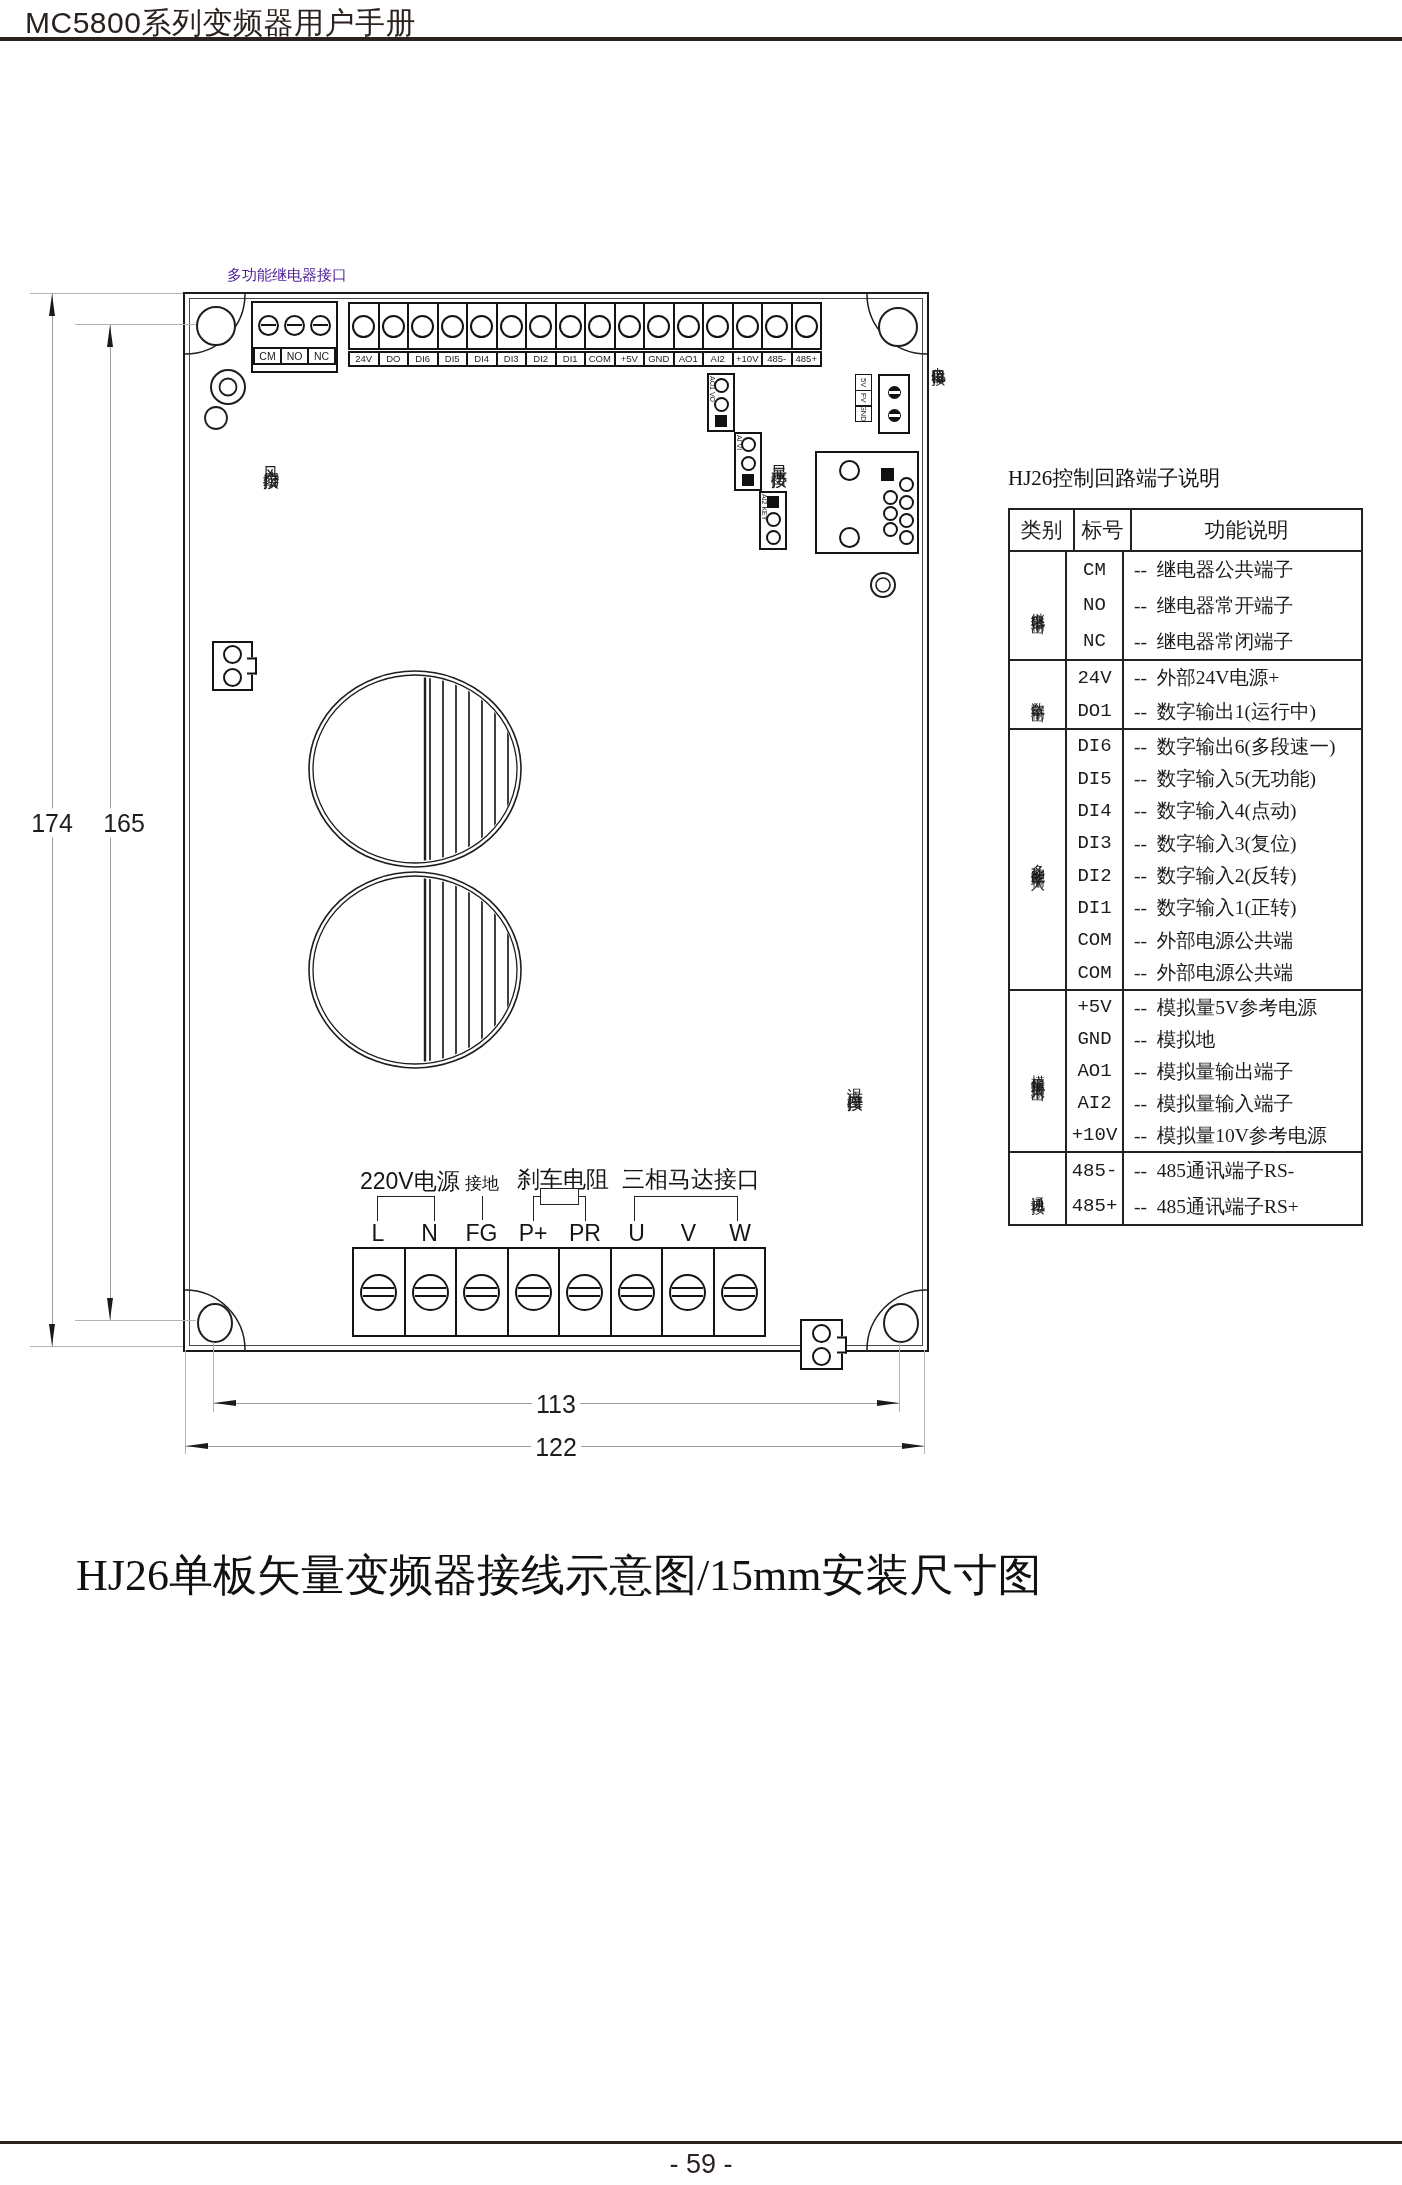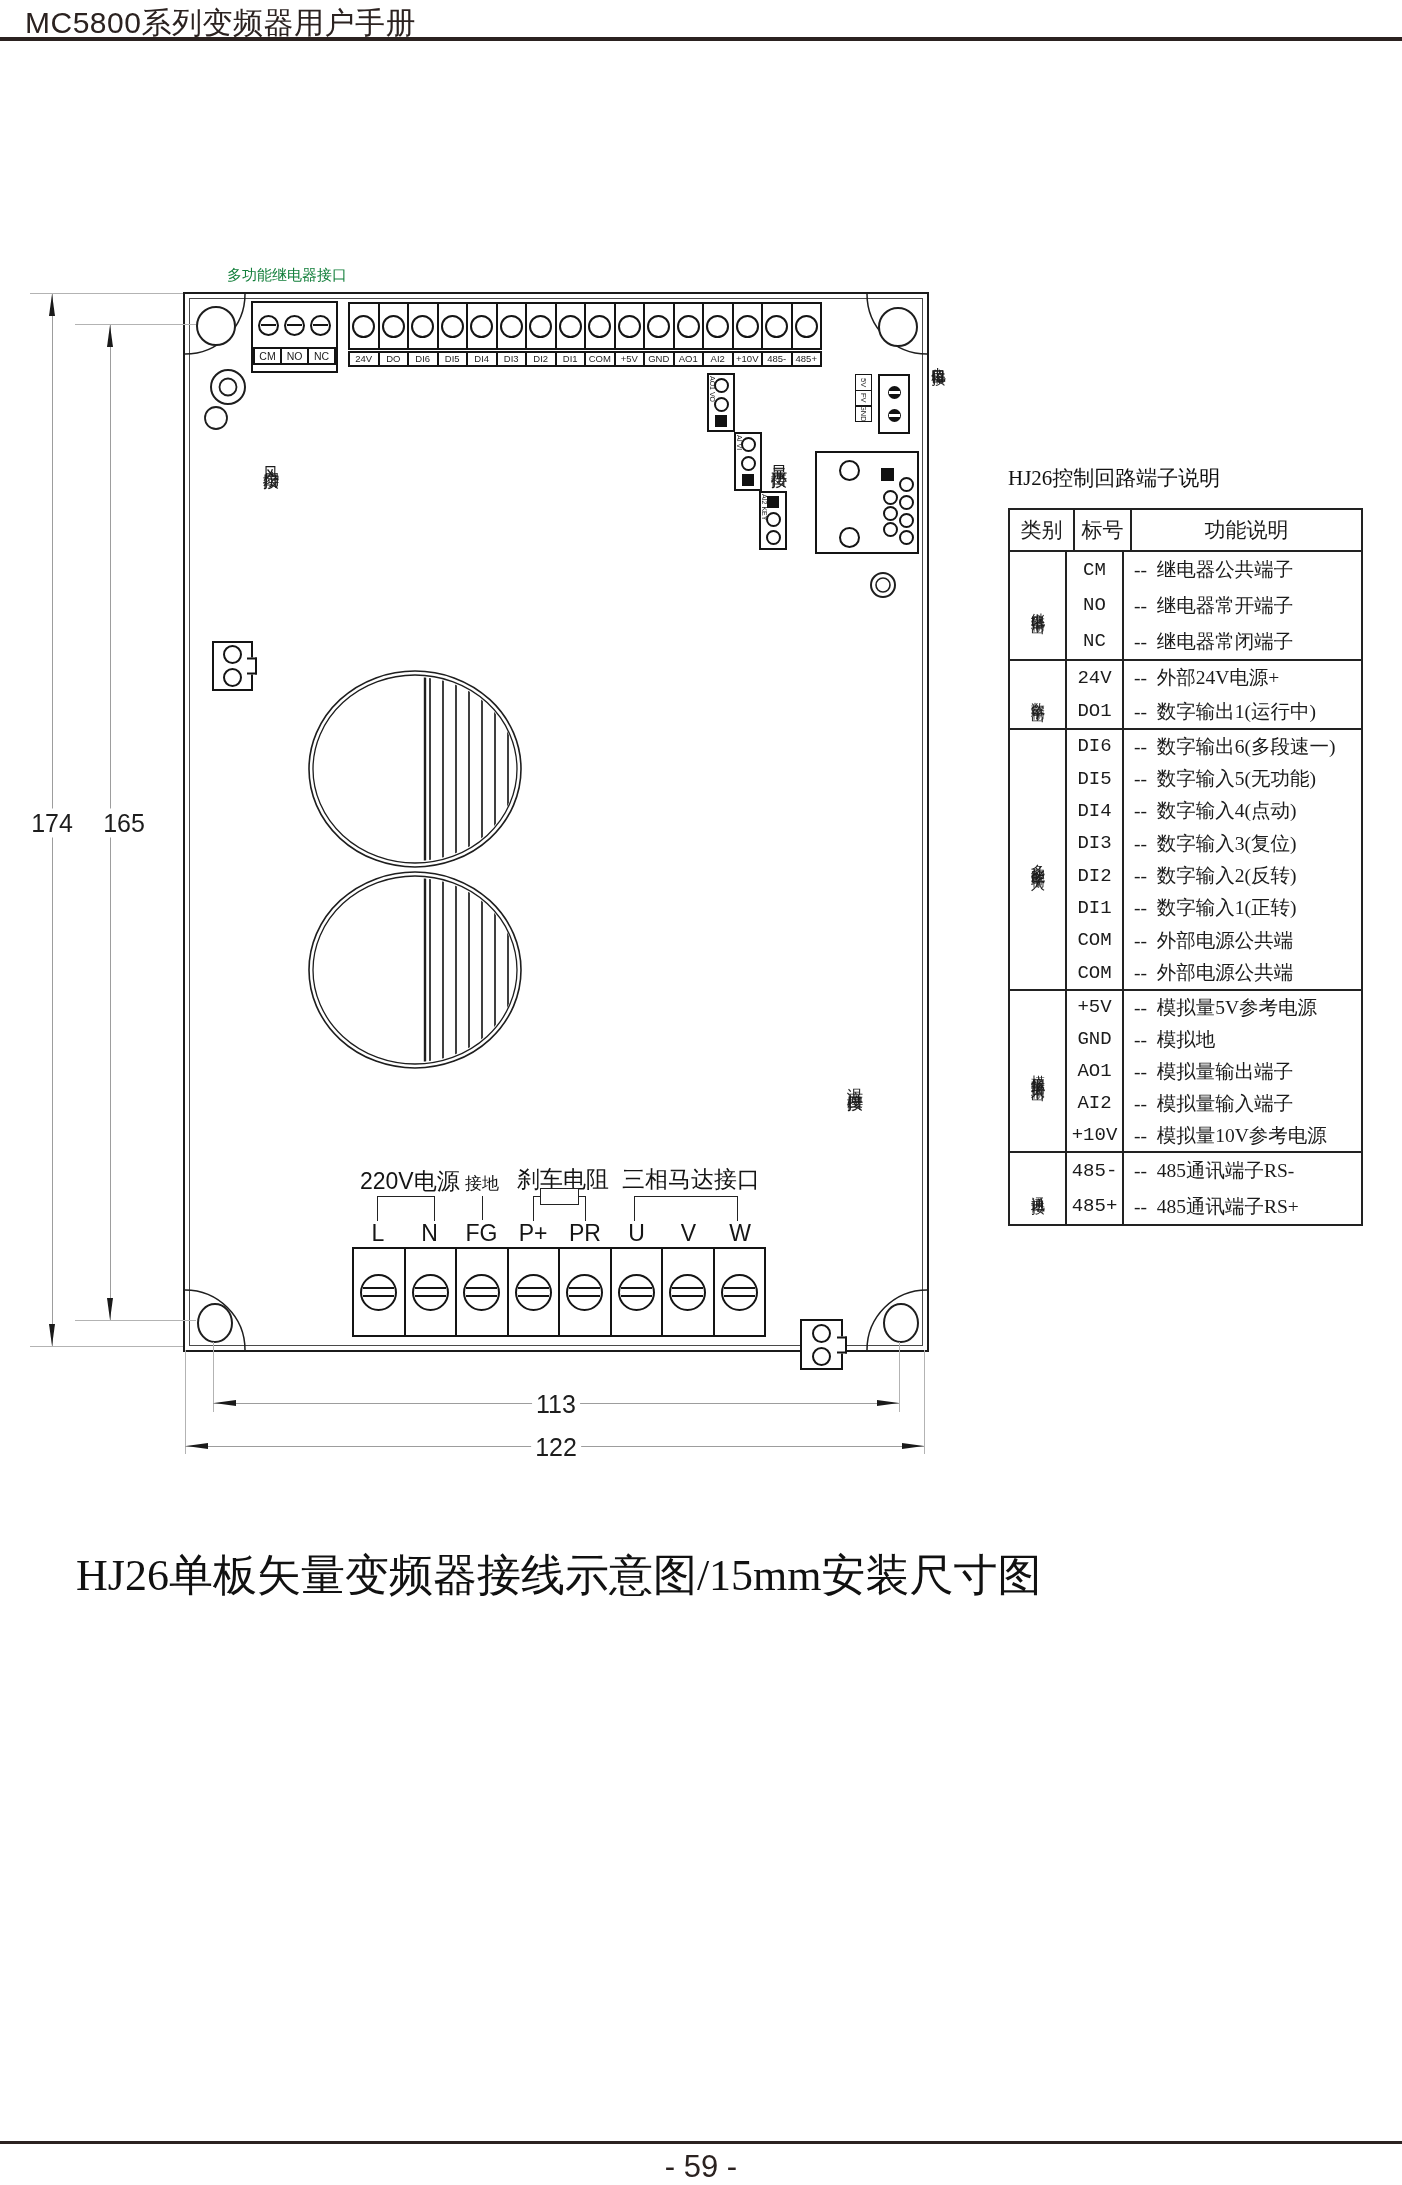--- a/index.html
+++ b/index.html
@@ -3,29 +3,29 @@
 <meta charset="utf-8">
 <style>
   html,body{margin:0;padding:0;background:#fff;}
   .page{position:relative;width:1402px;height:2185px;background:#fff;overflow:hidden;
         font-family:"Liberation Sans",sans-serif;color:#1b1b1b;}
   .abs{position:absolute;}
   
   .hdr{left:25px;top:3px;font-size:30px;color:#2b2220;letter-spacing:0.5px;text-align:right;}
   .hrule{left:0;top:37px;width:1402px;height:4px;background:#2b2220;}
   .frule{left:0;top:2141px;width:1402px;height:3px;background:#2b2220;}
-  .pageno{left:0;top:2149px;width:1402px;text-align:center;font-size:31px;color:#2b2220;}
+  .pageno{left:0;top:2149px;width:1402px;text-align:center;font-size:27px;color:#2b2220;}
   .ptitle{left:233px;top:150px;font-size:36px;font-weight:700;color:#151210;letter-spacing:1px;}
   .caption{left:76px;top:1546px;font-size:44px;font-family:"Liberation Serif",serif;color:#111;}
   
   .board{left:183px;top:292px;width:742px;height:1056px;border:2px solid #1b1b1b;background:#fff;}
   .binner{position:absolute;left:4px;top:4px;right:4px;bottom:4px;border:1px solid #4a4a4a;pointer-events:none;}
   .bsvg{position:absolute;left:0;top:0;width:742px;height:1056px;overflow:hidden;}
   
-  .slab{font-family:"Liberation Serif",serif;color:#15803d;}
+  .slab{font-family:"Liberation Serif",serif;color:#4c1d95;}
   .vlab{font-family:"Liberation Serif",serif;color:#1b1b1b;writing-mode:vertical-rl;
         text-orientation:upright;letter-spacing:3px;font-size:16.5px;line-height:1;}
   
   .relay{left:66px;top:7px;width:83px;height:68px;border:2px solid #141414;}
   .rscrews{display:flex;justify-content:space-around;align-items:center;height:44px;padding:0 3px;}
   .rscrew{width:17px;height:17px;border:2px solid #141414;border-radius:50%;position:relative;}
   .rscrew::after{content:"";position:absolute;left:1px;right:1px;top:50%;height:2px;margin-top:-1px;background:#141414;}
   .rlabs{display:flex;}
   .rlab{flex:1;border:2px solid #141414;margin-left:-2px;height:14px;line-height:14px;
         text-align:center;font-size:10.5px;}

